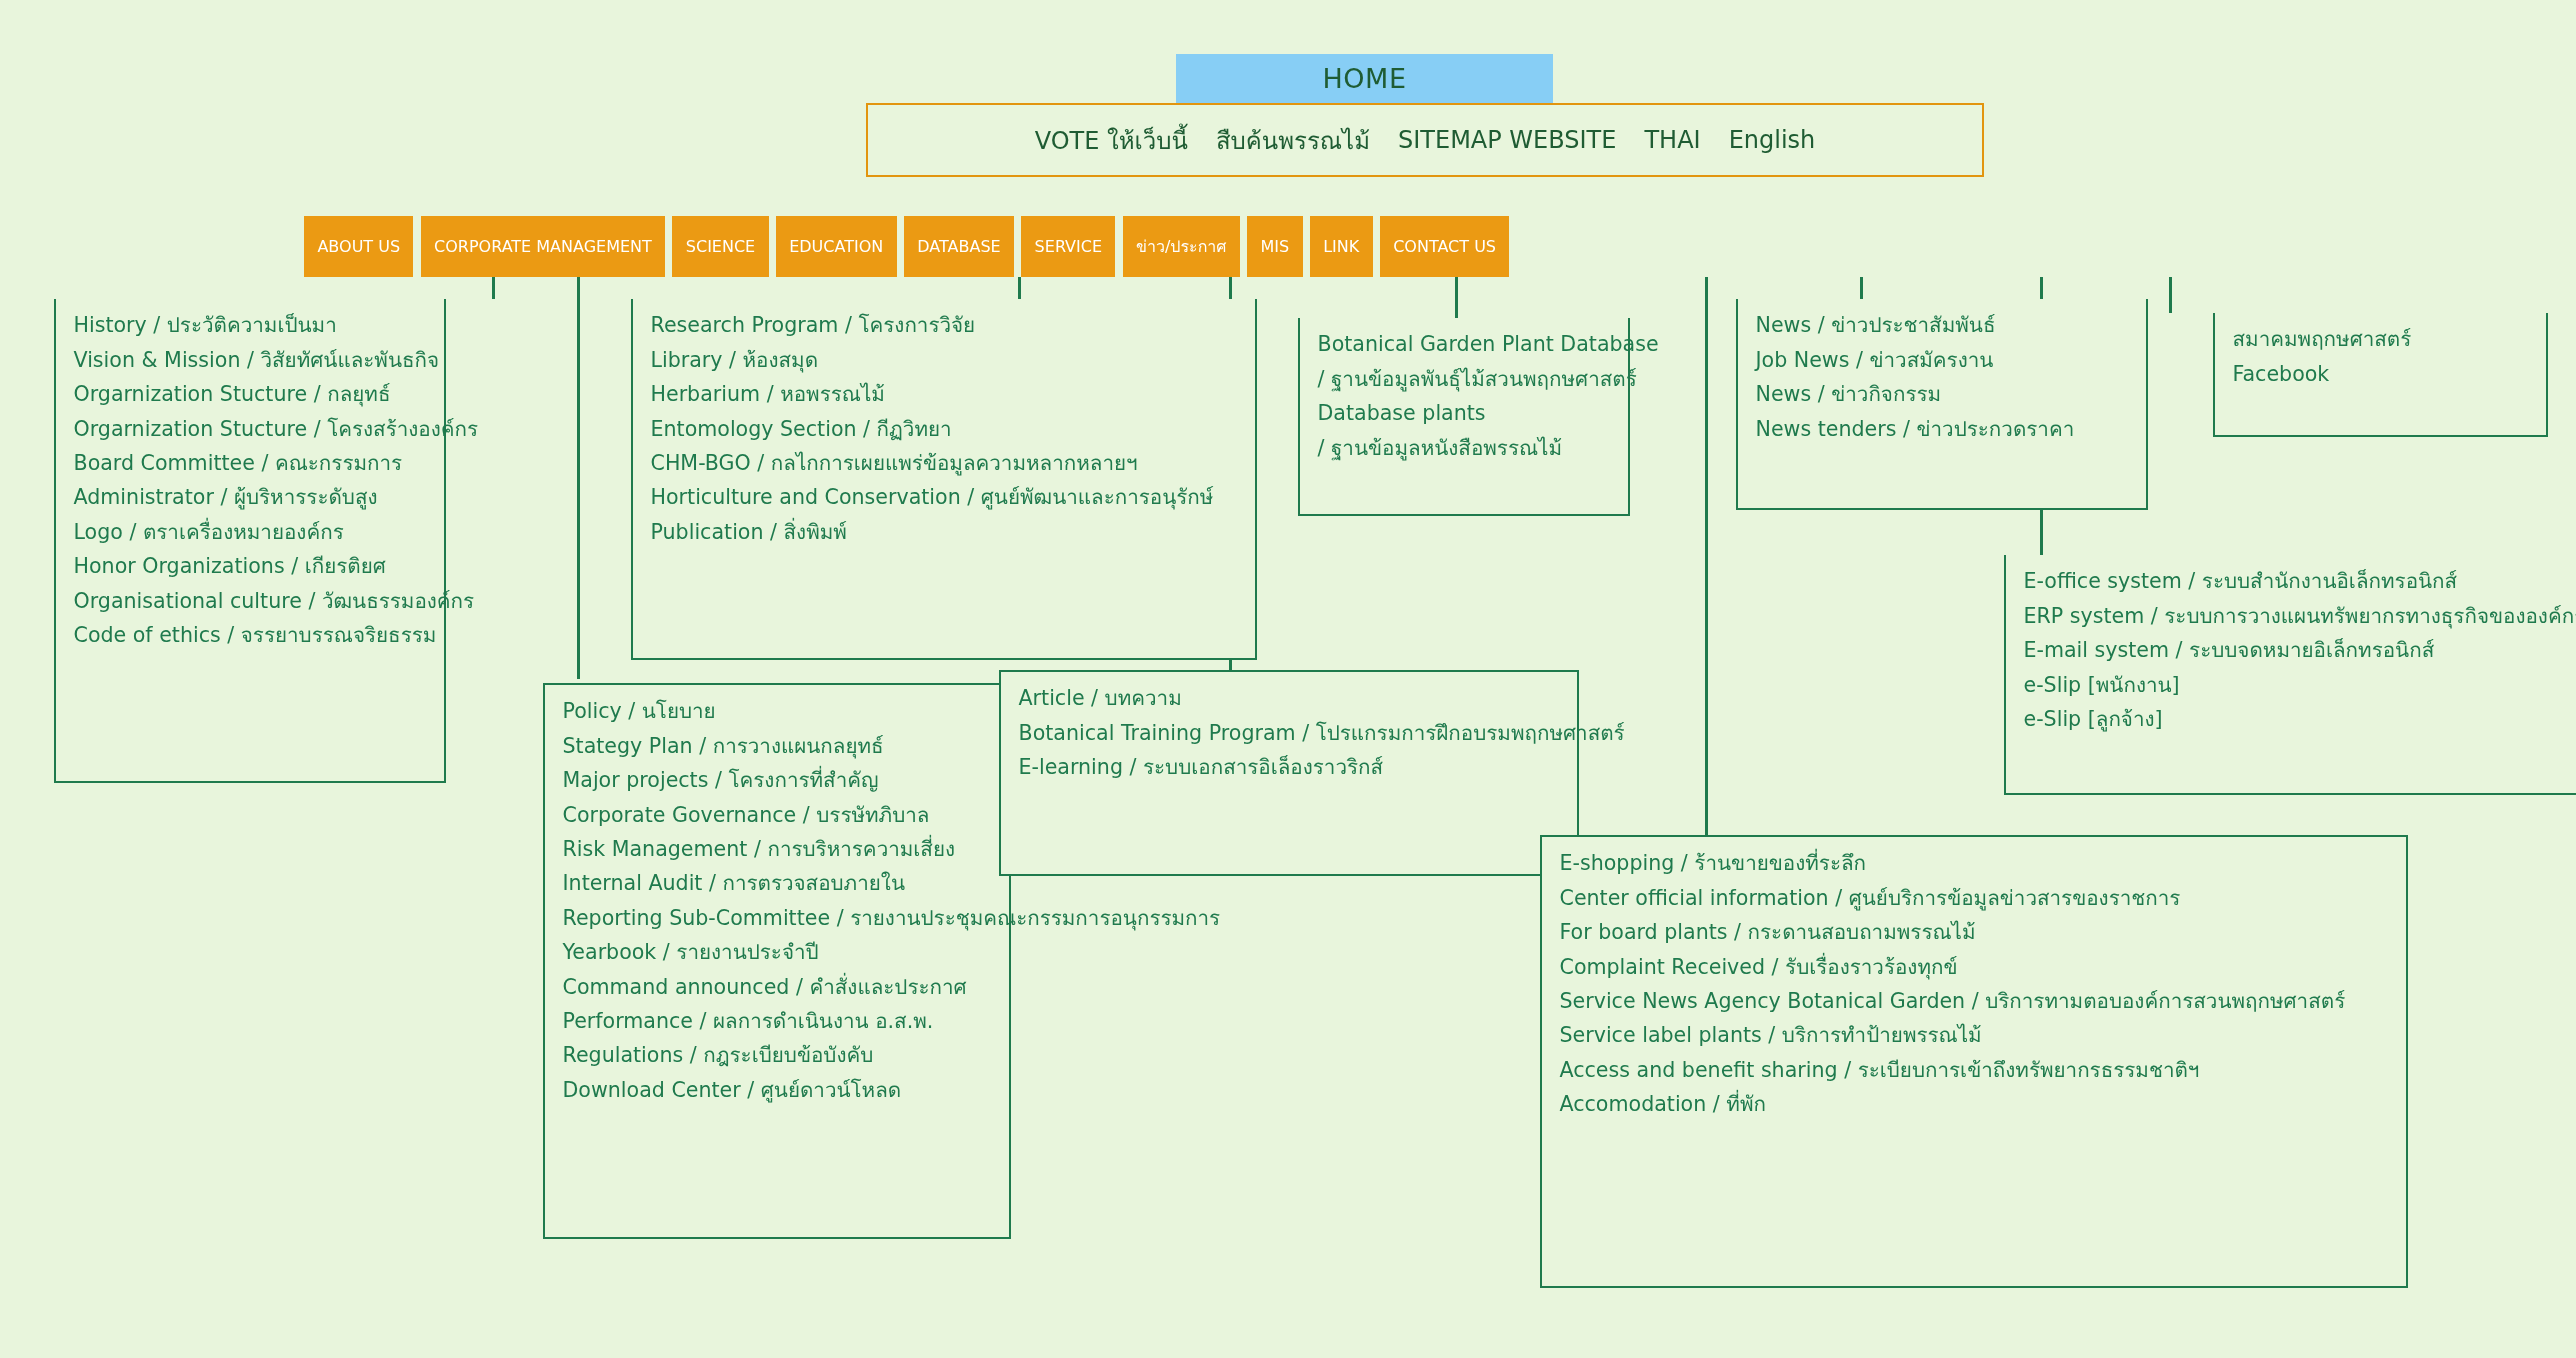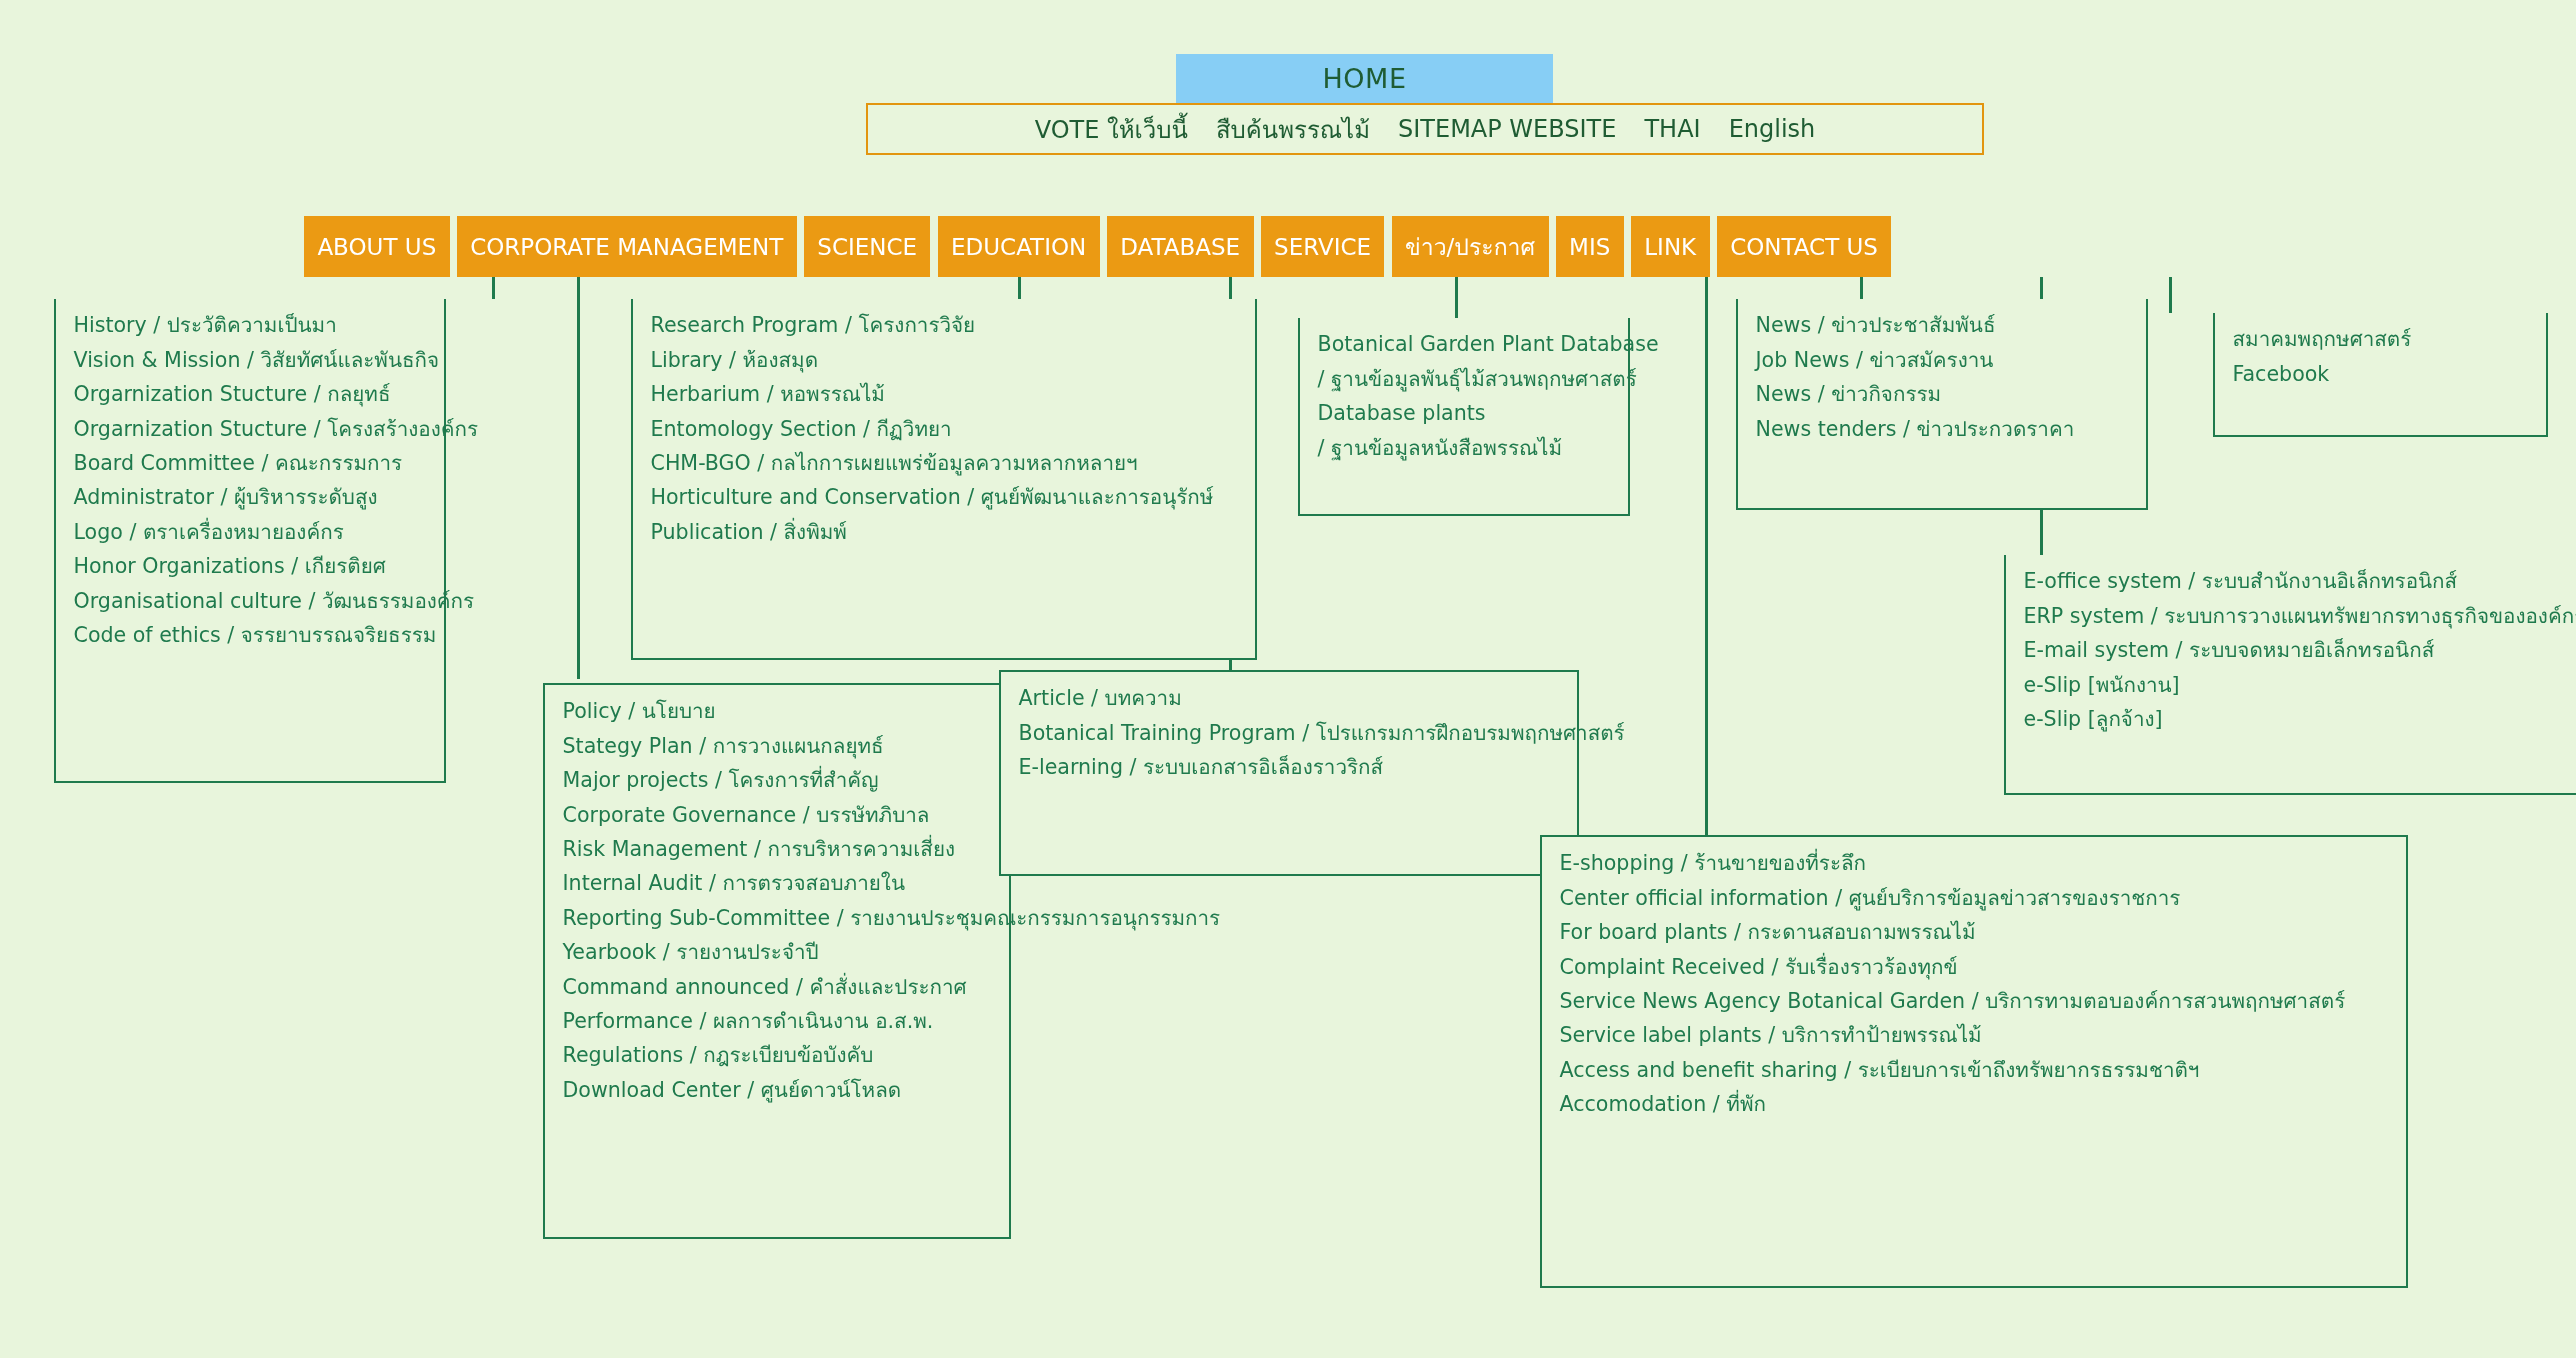--- a/index.html
+++ b/index.html
@@ -34,21 +34,21 @@
     justify-content: center;
     color: #1f5c33;
     font-size: 27px;
     letter-spacing: 0.5px;
   }
   .topbar {
     position: absolute;
     left: 866px;
     top: 103px;
     width: 1118px;
-    height: 52px;
+    height: 74px;
     border: 2.6px solid #e2950f;
     box-sizing: border-box;
     display: flex;
     align-items: center;
     justify-content: center;
     gap: 28px;
     background: #e8f5dc;
   }
   .topbar span {
     color: #1f5c33;
@@ -62,21 +62,21 @@
     left: 304px;
     top: 216px;
     height: 61px;
     display: flex;
     align-items: stretch;
     gap: 7.2px;
   }
   .nav-item {
     background: #eb9a13;
     color: #ffffff;
-    font-size: 23px;
+    font-size: 16px;
     display: flex;
     align-items: center;
     justify-content: center;
     padding: 0 13.4px;
     white-space: nowrap;
     box-sizing: border-box;
   }
 
   
   .ln {

